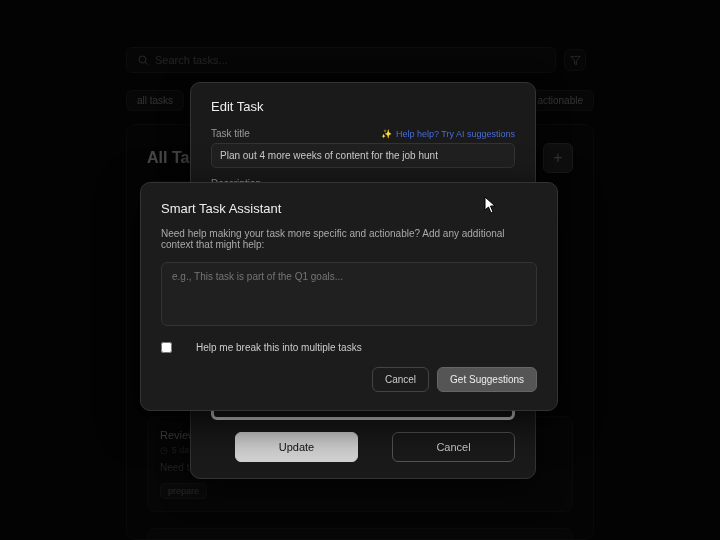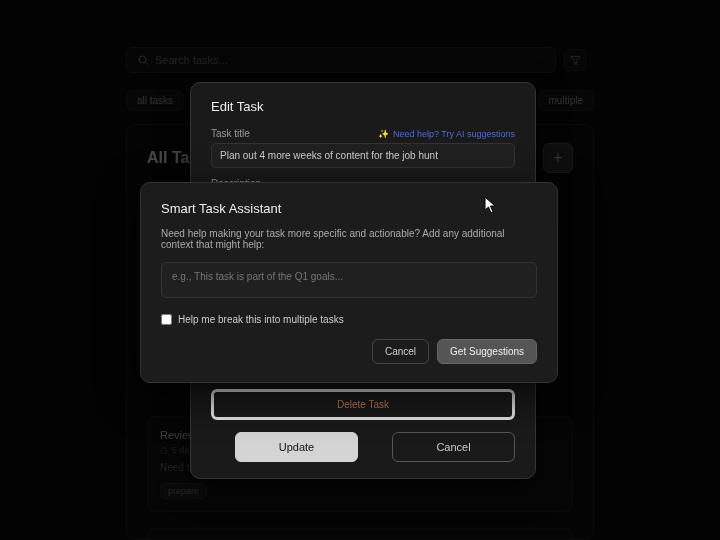--- a/index.html
+++ b/index.html
@@ -38,22 +38,22 @@
 .text-input { width:100%; margin-top:4px; background:#202020; border:1px solid #333; border-radius:5px; padding:6px 8px; color:#ccc; font-size:10px; outline:none; }
 .edit-lower { margin-top:200px; }
 .delete-btn { width:100%; border:3px solid #e5e5e5; background:transparent; color:#cc7755; border-radius:6px; padding:7px; font-size:10px; text-align:center; }
 .edit-actions { display:flex; gap:10px; margin-top:12px; }
 .btn { flex:1; border-radius:6px; padding:8px; font-size:11px; text-align:center; border:1px solid #555;margin-left:24px; }
 .btn-primary { background:#d4d4d4; color:#111; border-color:#d4d4d4; }
 .btn-secondary { background:transparent; color:#ccc; }
 .assistant-modal { position:absolute; top:182px; left:140px; width:418px; background:#1c1c1c; border:1px solid #333; border-radius:10px; padding:18px 20px; box-shadow:0 12px 40px rgba(0,0,0,0.8); z-index:10; }
 .assistant-modal h3 { font-size:13px; color:#eee; font-weight:500; }
 .assistant-sub { color:#aaa; font-size:10px; margin-top:12px; }
-.assistant-textarea { width:100%; height:36px; margin-top:12px; background:#202020; border:1px solid #333; border-radius:6px; padding:8px 10px; color:#888; font-size:10px; resize:none; outline:none; font-family:inherit; }
-.checkbox-row { display:flex; align-items:center; gap:6px; margin-top:14px; color:#ccc; font-size:10px; }
+.assistant-textarea { width:100%; height:64px; margin-top:12px; background:#202020; border:1px solid #333; border-radius:6px; padding:8px 10px; color:#888; font-size:10px; resize:none; outline:none; font-family:inherit; }
+.checkbox-row { display:flex; align-items:center; gap:24px; margin-top:14px; color:#ccc; font-size:10px; }
 .checkbox-row input { width:11px; height:11px; accent-color:#555; }
 .assistant-actions { display:flex; justify-content:flex-end; gap:8px; margin-top:14px; }
 .btn-sm { border-radius:6px; padding:6px 12px; font-size:10px; border:1px solid #444; background:transparent; color:#ccc; }
 .btn-sm.suggest { background:#555; border-color:#666; color:#eee; }
 .cursor { position:absolute; top:196px; left:484px; z-index:100; pointer-events:none; }
 svg { display:block; }
 </style>
 </head>
 <body>
 
@@ -71,21 +71,21 @@
     <span>
       <svg width="11" height="11" viewBox="0 0 24 24" fill="none" stroke="#888" stroke-width="2">
           <polygon points="22 3 2 3 10 12.46 10 19 14 21 14 12.46 22 3"></polygon>
         </svg>
     </span>
   </div>
 </div>
 
 <div class="tabs-row">
   <div class="tab">all tasks</div>
-  <div class="tab completed">multiple</div>
+  <div class="tab completed">actionable</div>
 </div>
 
 <div class="main-panel">
   <div class="panel-header">
     <div class="panel-title">All Tasks</div>
     <div class="add-btn">
       <span>+</span>
     </div>
   </div>
   <div class="sort-toggle">
@@ -111,21 +111,21 @@
 </div>
 
 <div class="overlay"></div>
 
 <div class="edit-modal">
   <h3>Edit Task</h3>
   <div class="field-label-row">
     <span class="field-label">Task title</span>
     <span class="help-link">
       <span>✨</span>
-      <span>Need help? Try AI suggestions</span>
+      <span>Help help? Try AI suggestions</span>
     </span>
   </div>
   <input class="text-input" value="Plan out 4 more weeks of content for the job hunt" style="">
   <div class="field-label" style="margin-top:10px">Description</div>
   <div class="edit-lower">
     <div class="delete-btn">Delete Task</div>
     <div class="edit-actions">
       <div class="btn btn-primary">Update</div>
       <div class="btn btn-secondary">Cancel</div>
     </div>

